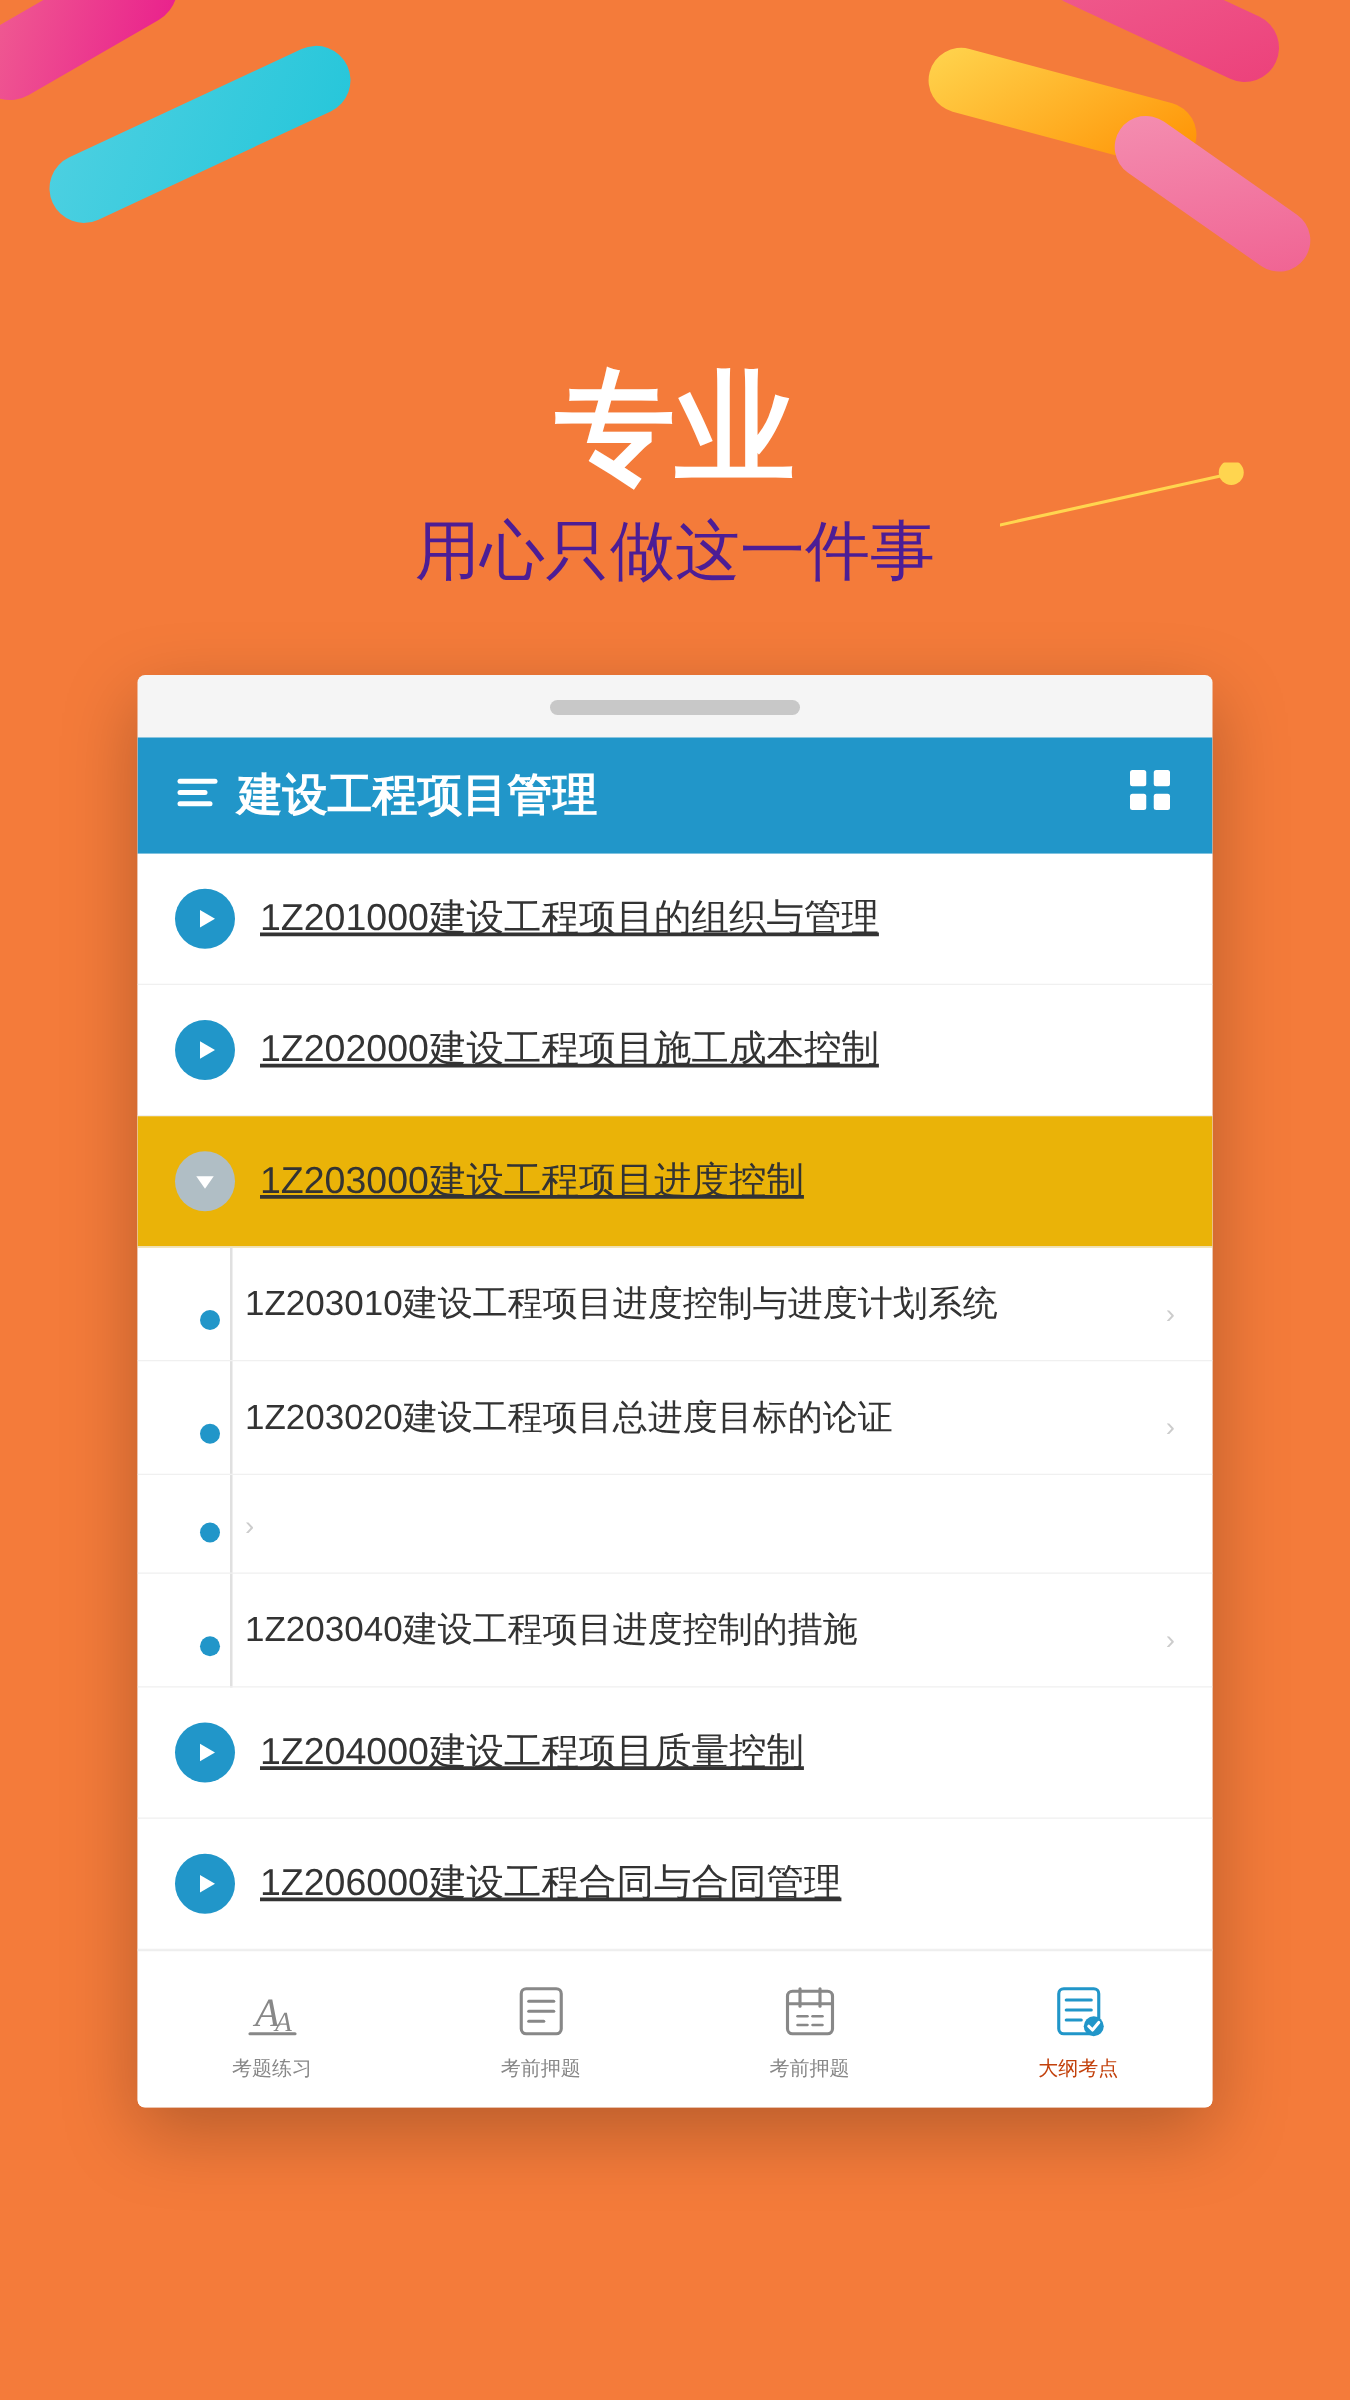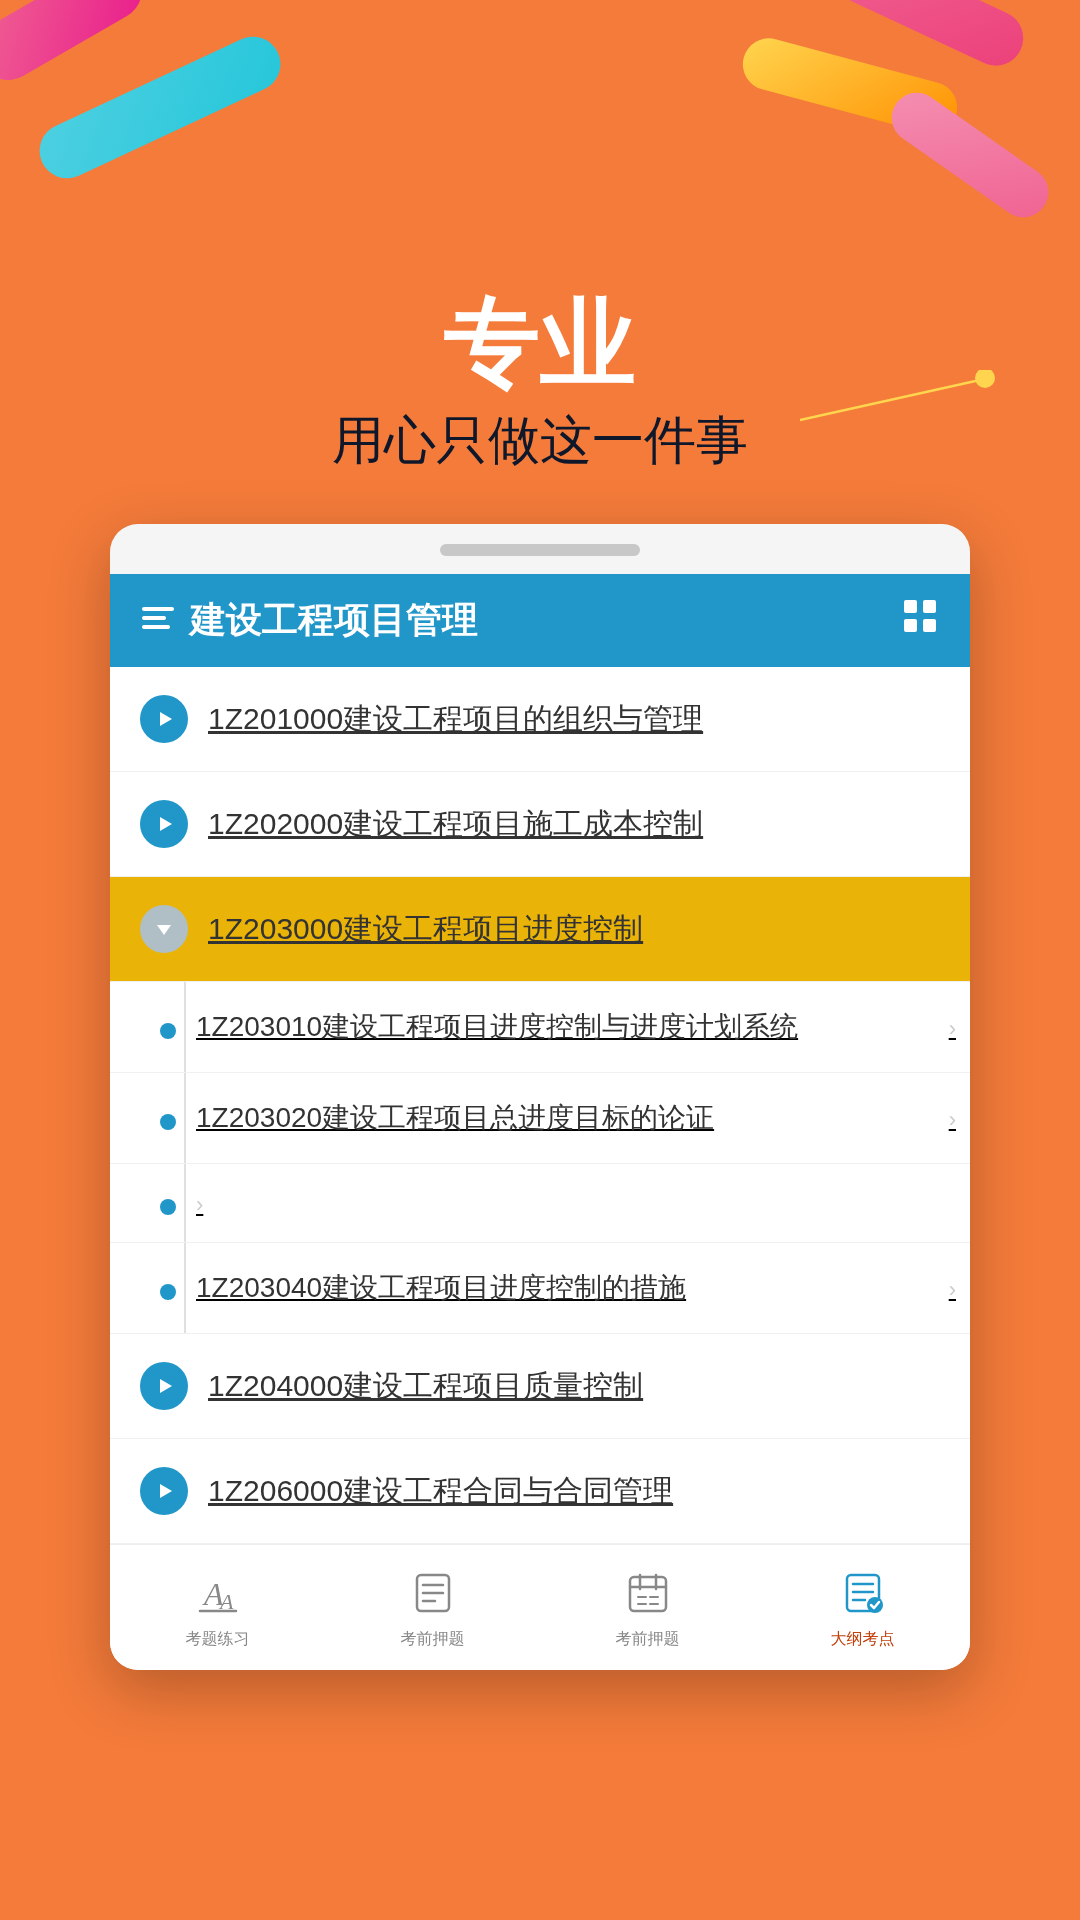--- a/index.html
+++ b/index.html
@@ -37,40 +37,40 @@
       padding-bottom: 48px;
     }
     .hero-title {
       font-size: 96px;
       font-weight: 900;
       color: white;
       line-height: 1.1;
     }
     .hero-subtitle {
       font-size: 52px;
-      color: #0f172a;
+      color: #4c1d95;
       font-weight: 500;
       margin-top: 10px;
     }
 
     
     .deco-line {
       position: absolute;
       top: 370px;
       right: 80px;
     }
 
     
     .phone-mockup {
       position: relative;
       z-index: 3;
-      margin: 0 auto;
+      margin: 16px auto;
       width: 860px;
       background: #f5f5f5;
-      border-radius: 28px;
+      border-radius: 6px;
       padding-top: 20px;
       overflow: hidden;
       box-shadow: 0 20px 60px rgba(0,0,0,0.25);
     }
 
     .phone-notch {
       width: 200px;
       height: 12px;
       background: #c8c8c8;
       border-radius: 10px;
@@ -140,25 +140,24 @@
     .menu-item-text {
       font-size: 30px;
       color: #333;
       flex: 1;
       line-height: 1.4;
       text-decoration: underline;
     }
 
     .sub-item {
       display: flex;
-      align-items: center;
-      padding: 24px 14px 24px 50px;
+      align-items: flex-end;
+      padding: 24px 30px 24px 50px;
       border-bottom: 1px solid #f0f0f0;
       position: relative;
-      text-decoration: underline;
     }
 
     .sub-item-dot {
       width: 16px;
       height: 16px;
       border-radius: 50%;
       background: #2196C9;
       flex-shrink: 0;
       margin-right: 20px;
       margin-top: 8px;

